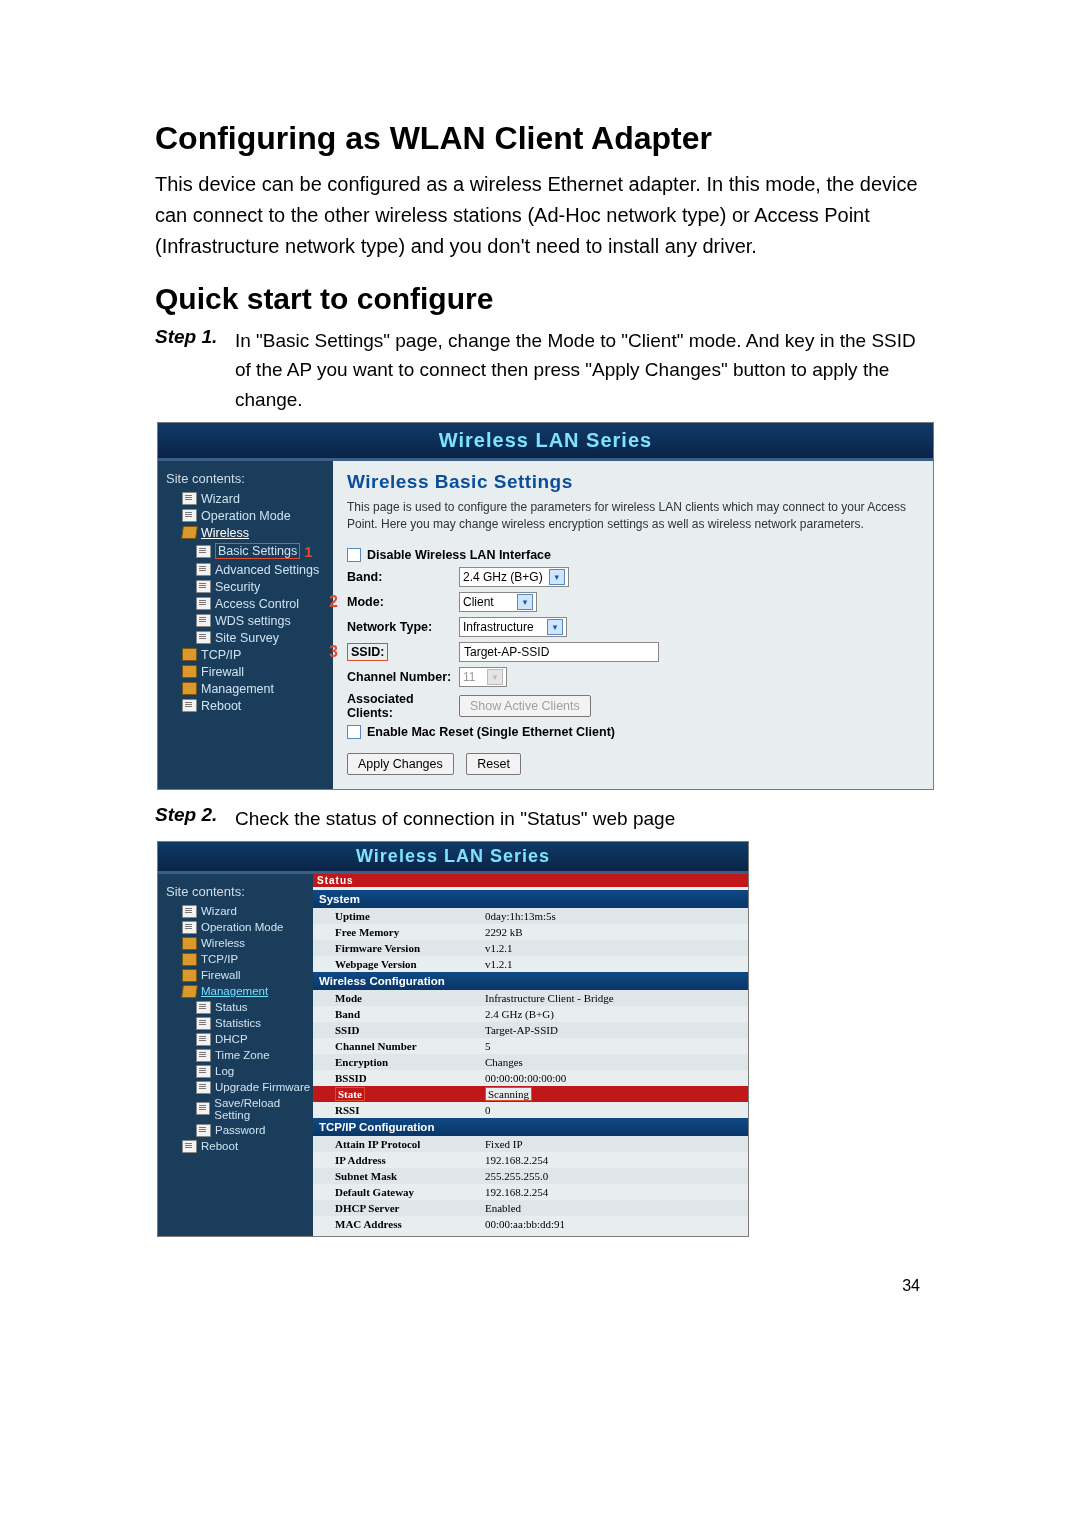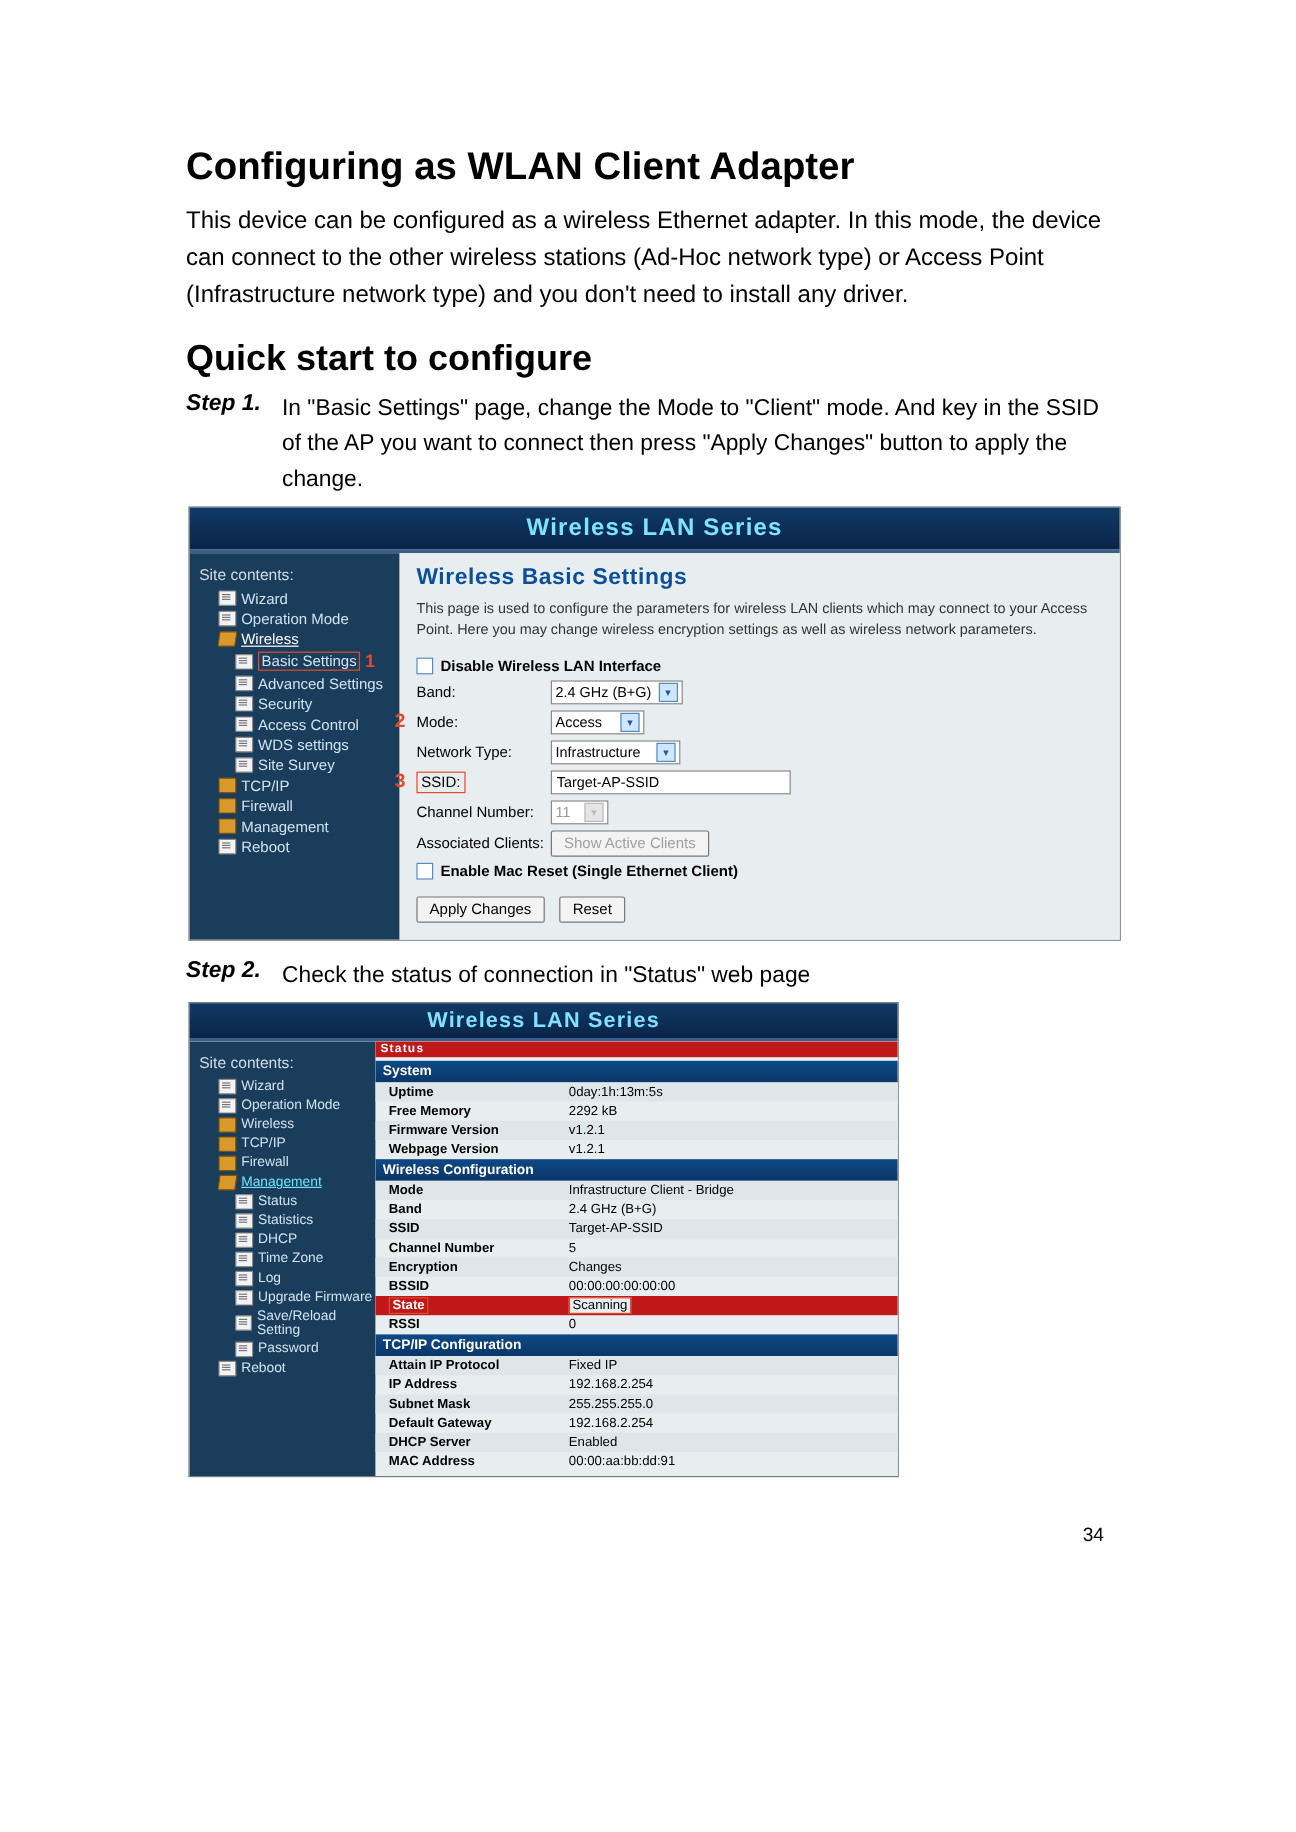--- a/index.html
+++ b/index.html
@@ -116,21 +116,21 @@
     color:#333;
     margin-bottom:16px;
     line-height:1.35;
   }
   .formrow {
     display:flex;
     align-items:center;
     margin:5px 0;
     font-size:12.5px;
   }
-  .formrow .lbl { width:112px; font-weight:normal;}
+  .formrow .lbl { width:112px; font-weight:bold;}
   .formrow.markrow { position:relative; }
   .marknum { position:absolute; left:-18px; color:#e24a2e; font-weight:bold; font-size:16px;}
   .sel {
     display:inline-flex; align-items:center;
     background:#fff; border:1px solid #888;
     font-size:12px; padding:1px 3px;
     min-width:100px;
     justify-content:space-between;
   }
   .sel .arrow {
@@ -165,21 +165,21 @@
   .fig2 .sidebar { width:155px; font-size:11.5px; padding-bottom:8px;}
   .fig2 .content2 {
     flex:1; background:#e8edef; font-size:11px;
     padding:0 0 4px 0;
   }
   .tblhdr {
     background: linear-gradient(#0e4985,#0a3668);
     color:#fff; font-weight:bold; font-size:11.5px;
     padding:3px 6px;
   }
-  .kv { display:flex; padding:2px 11px; }
+  .kv { display:flex; padding:2px 22px;font-family:Liberation Serif, serif; }
   .kv.alt { background:#dfe6ea;}
   .kv .k { width:150px; font-weight:bold; }
   .kv .v { flex:1; }
   .state-box { border:1.5px solid #e24a2e; padding:0 2px;}
   .statustop { background:#c01818; color:#fff; font-size:10px; font-weight:bold; padding:1px 4px; letter-spacing:1px; margin-bottom:3px;}
   .mgmt { color:#6fe0ff; text-decoration:underline;}
   .pagenum {
     text-align:right; font-size:16px; margin-top:40px; padding-right:10px;
   }
 </style>
@@ -273,21 +273,21 @@
           <span class="sel">
             <span>2.4 GHz (B+G)</span>
             <span class="arrow">▾</span>
           </span>
         </div>
 
         <div class="formrow markrow">
           <span class="marknum">2</span>
           <span class="lbl">Mode:</span>
           <span class="sel" style="min-width:70px">
-            <span>Access</span>
+            <span>Client</span>
             <span class="arrow">▾</span>
           </span>
         </div>
 
         <div class="formrow">
           <span class="lbl">Network Type:</span>
           <span class="sel">
             <span>Infrastructure</span>
             <span class="arrow">▾</span>
           </span>

